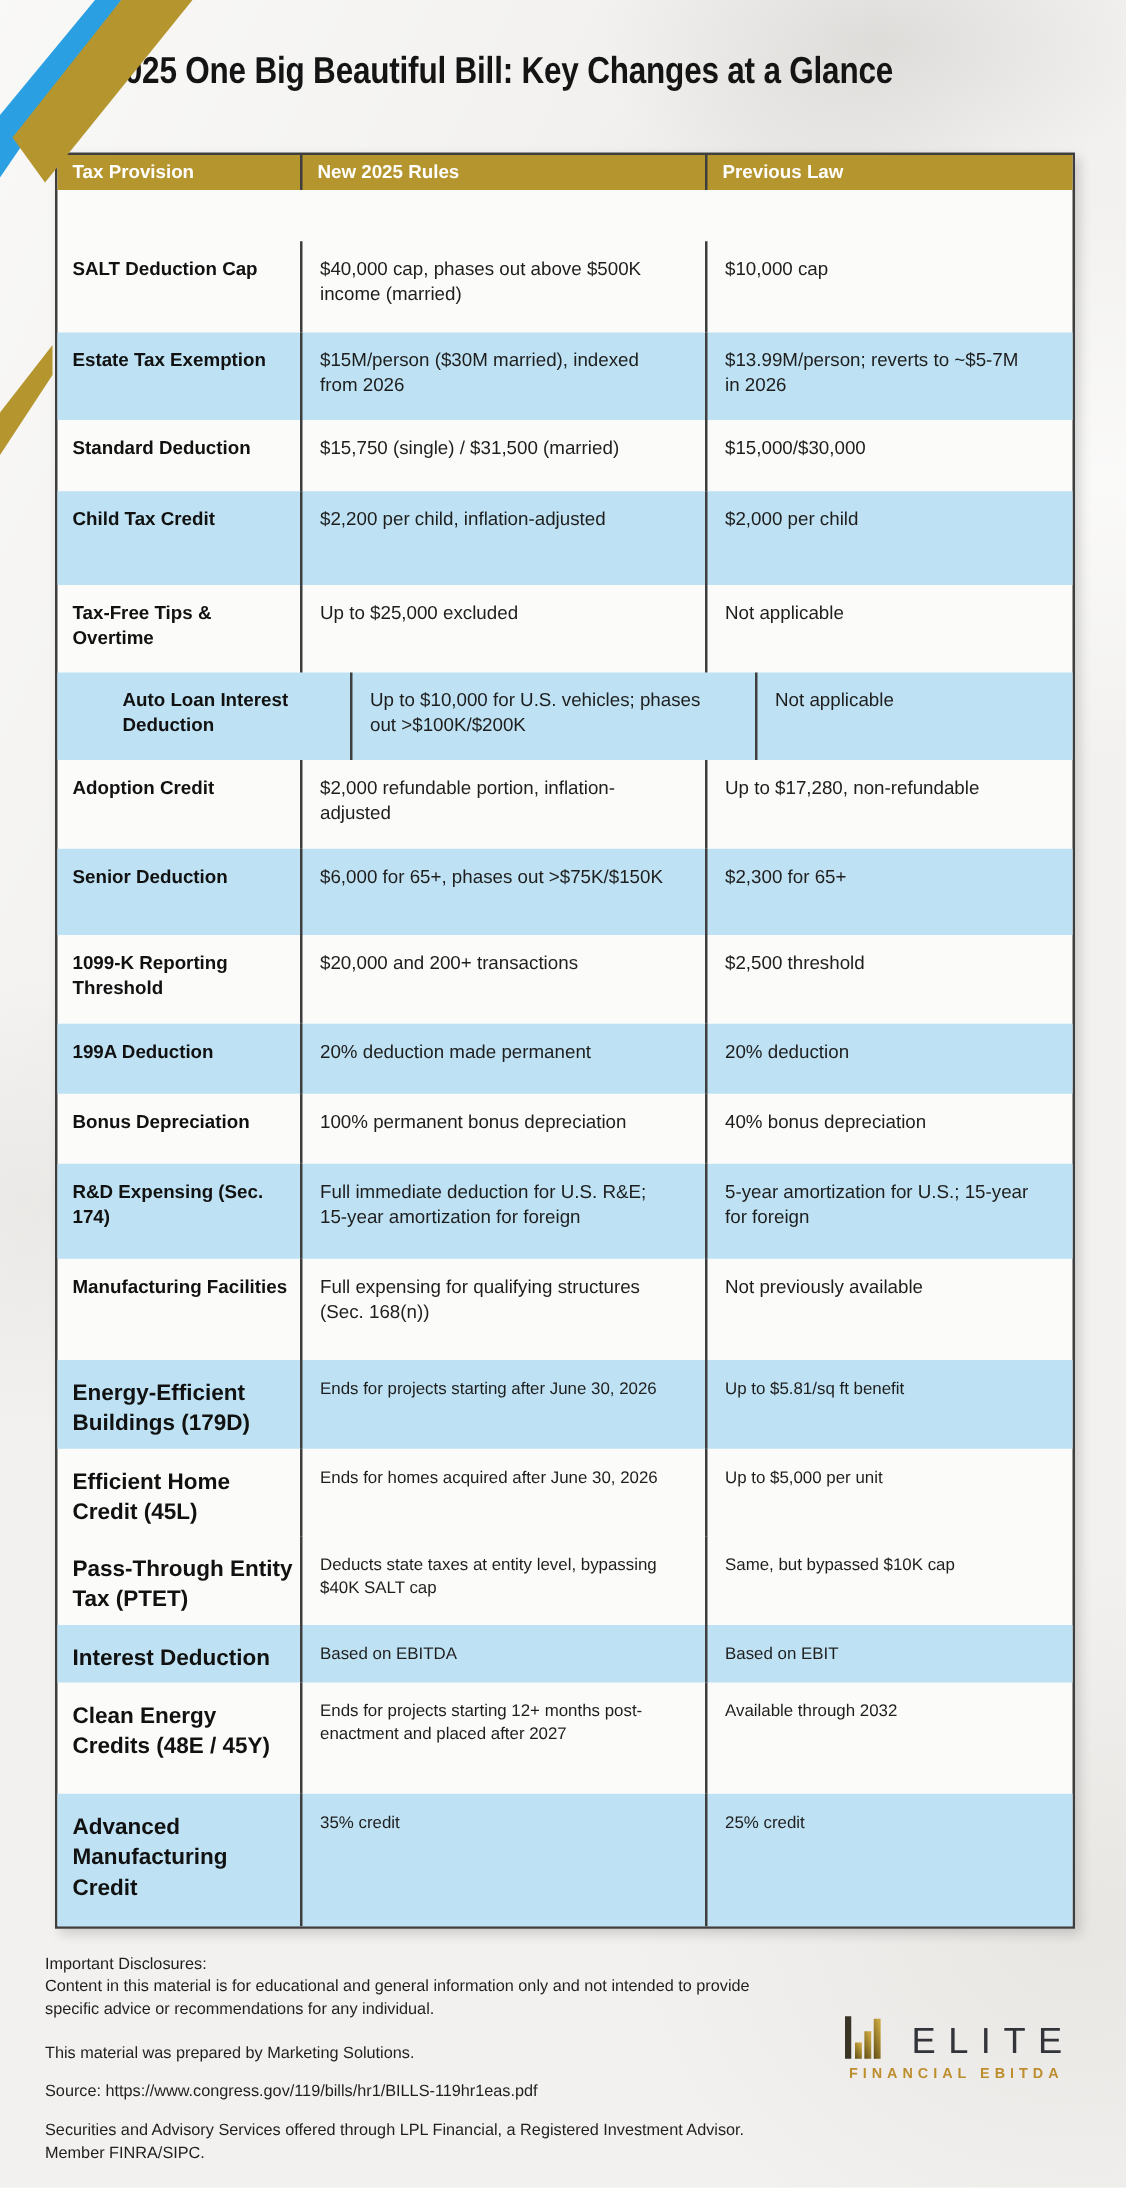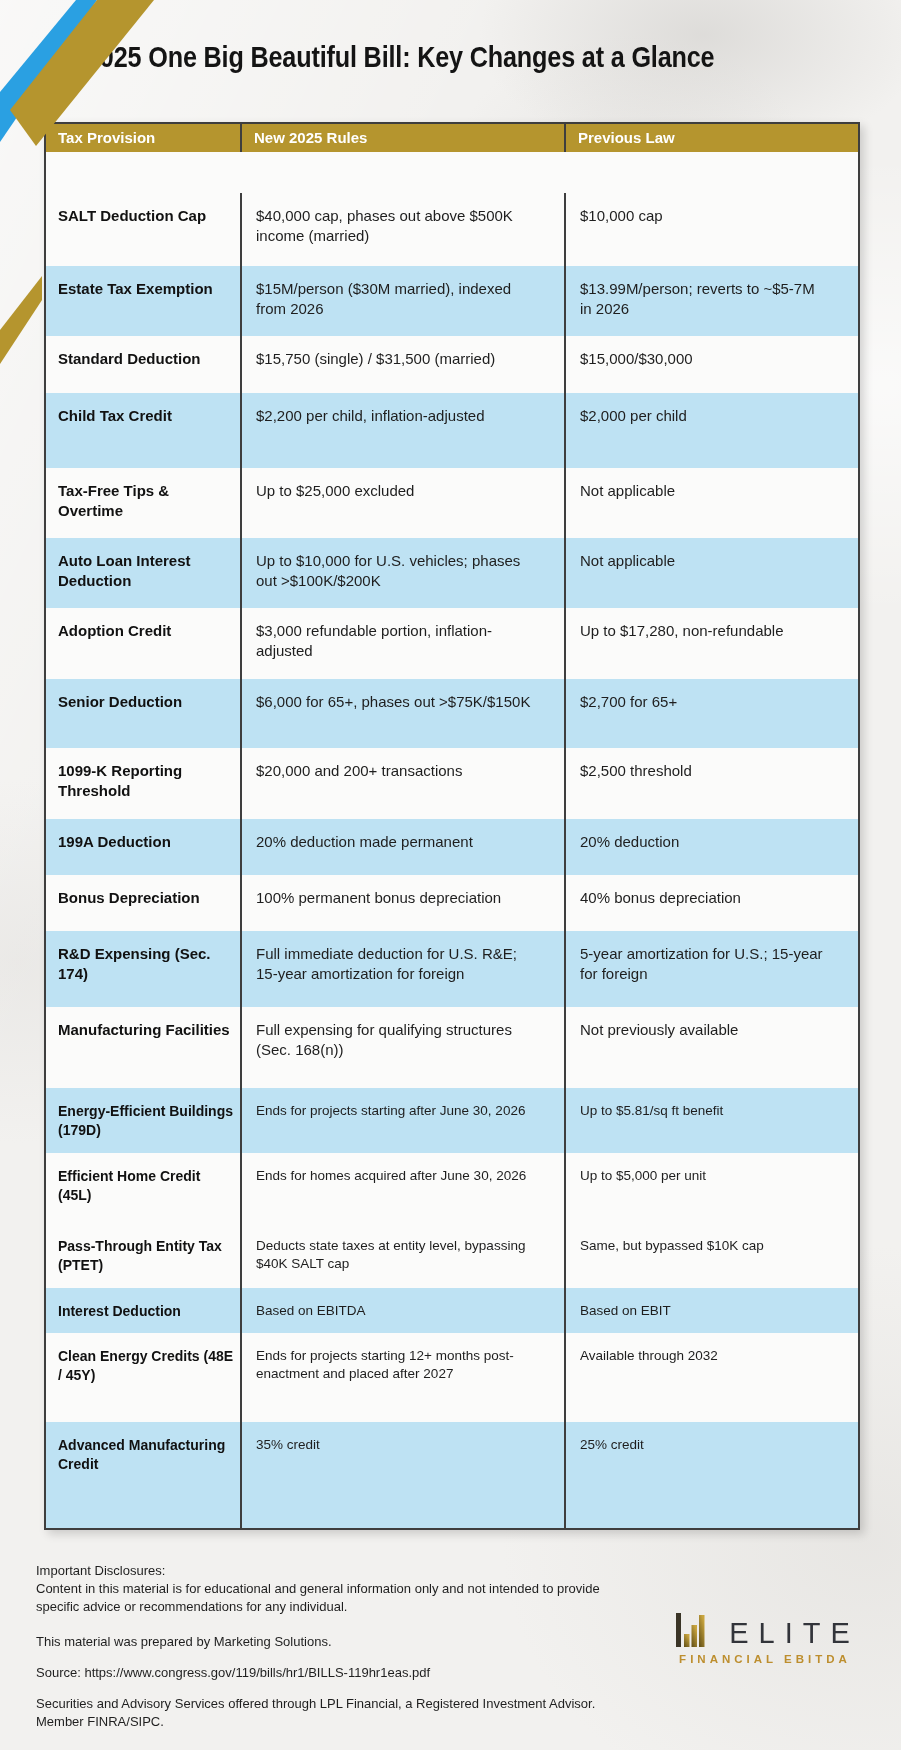--- a/index.html
+++ b/index.html
@@ -36,21 +36,21 @@
   .th{
     color:#ffffff;font-weight:700;font-size:15px;line-height:28px;
     padding:0 0 0 12px;overflow:hidden;
   }
   .th + .th{border-left:2px solid var(--border,#3e3e3e);}
   .trow.blue{background:var(--rowblue,#bee2f3);}
   .cell{font-size:15px;line-height:1.35;color:#1e1e1e;padding:13px 30px 8px 14px;}
   .cell + .cell{border-left:2px solid var(--border,#3e3e3e);}
   .cell.name{font-weight:700;color:#111;padding:13px 6px 8px 12px;font-size:15px;}
   .trow.small .cell{font-size:13.5px;padding-top:14px;}
-  .trow.small .cell.name{font-size:14px;}
+  .trow.small .cell.name{font-size:18px;}
   .footer{
     position:absolute;top:1562px;left:36px;width:600px;z-index:2;
     font-size:13px;color:#1f1f1f;line-height:1.4;
   }
   .footer .heading{font-weight:400;margin:0;}
   .footer p{margin:0 0 0 0;}
   .footer .disclosure{max-width:600px;margin:0 0 16px 0;}
   .footer .gap{margin-top:13px;}
   .logo{position:absolute;left:668px;top:1612px;width:190px;z-index:2;text-align:center;}
   .logo-top{display:flex;align-items:flex-end;justify-content:center;gap:23px;}
@@ -99,34 +99,34 @@
       <div class="trow blue" style="min-height: 75px;">
         <div class="cell name">Child Tax Credit</div>
         <div class="cell">$2,200 per child, inflation-adjusted</div>
         <div class="cell">$2,000 per child</div>
       </div>
       <div class="trow" style="min-height: 70px;">
         <div class="cell name">Tax-Free Tips &amp; Overtime</div>
         <div class="cell">Up to $25,000 excluded</div>
         <div class="cell">Not applicable</div>
       </div>
-      <div class="trow blue" style="min-height: 70px;">
+      <div class="trow blue" style="min-height: 70px; padding-left: 40px;">
         <div class="cell name">Auto Loan Interest Deduction</div>
         <div class="cell">Up to $10,000 for U.S. vehicles; phases out &gt;$100K/$200K</div>
         <div class="cell">Not applicable</div>
       </div>
       <div class="trow" style="min-height: 71px;">
         <div class="cell name">Adoption Credit</div>
-        <div class="cell">$3,000 refundable portion, inflation-adjusted</div>
+        <div class="cell">$2,000 refundable portion, inflation-adjusted</div>
         <div class="cell">Up to $17,280, non-refundable</div>
       </div>
       <div class="trow blue" style="min-height: 69px;">
         <div class="cell name">Senior Deduction</div>
         <div class="cell">$6,000 for 65+, phases out &gt;$75K/$150K</div>
-        <div class="cell">$2,700 for 65+</div>
+        <div class="cell">$2,300 for 65+</div>
       </div>
       <div class="trow" style="min-height: 71px;">
         <div class="cell name">1099-K Reporting Threshold</div>
         <div class="cell">$20,000 and 200+ transactions</div>
         <div class="cell">$2,500 threshold</div>
       </div>
       <div class="trow blue" style="min-height: 56px;">
         <div class="cell name">199A Deduction</div>
         <div class="cell">20% deduction made permanent</div>
         <div class="cell">20% deduction</div>

